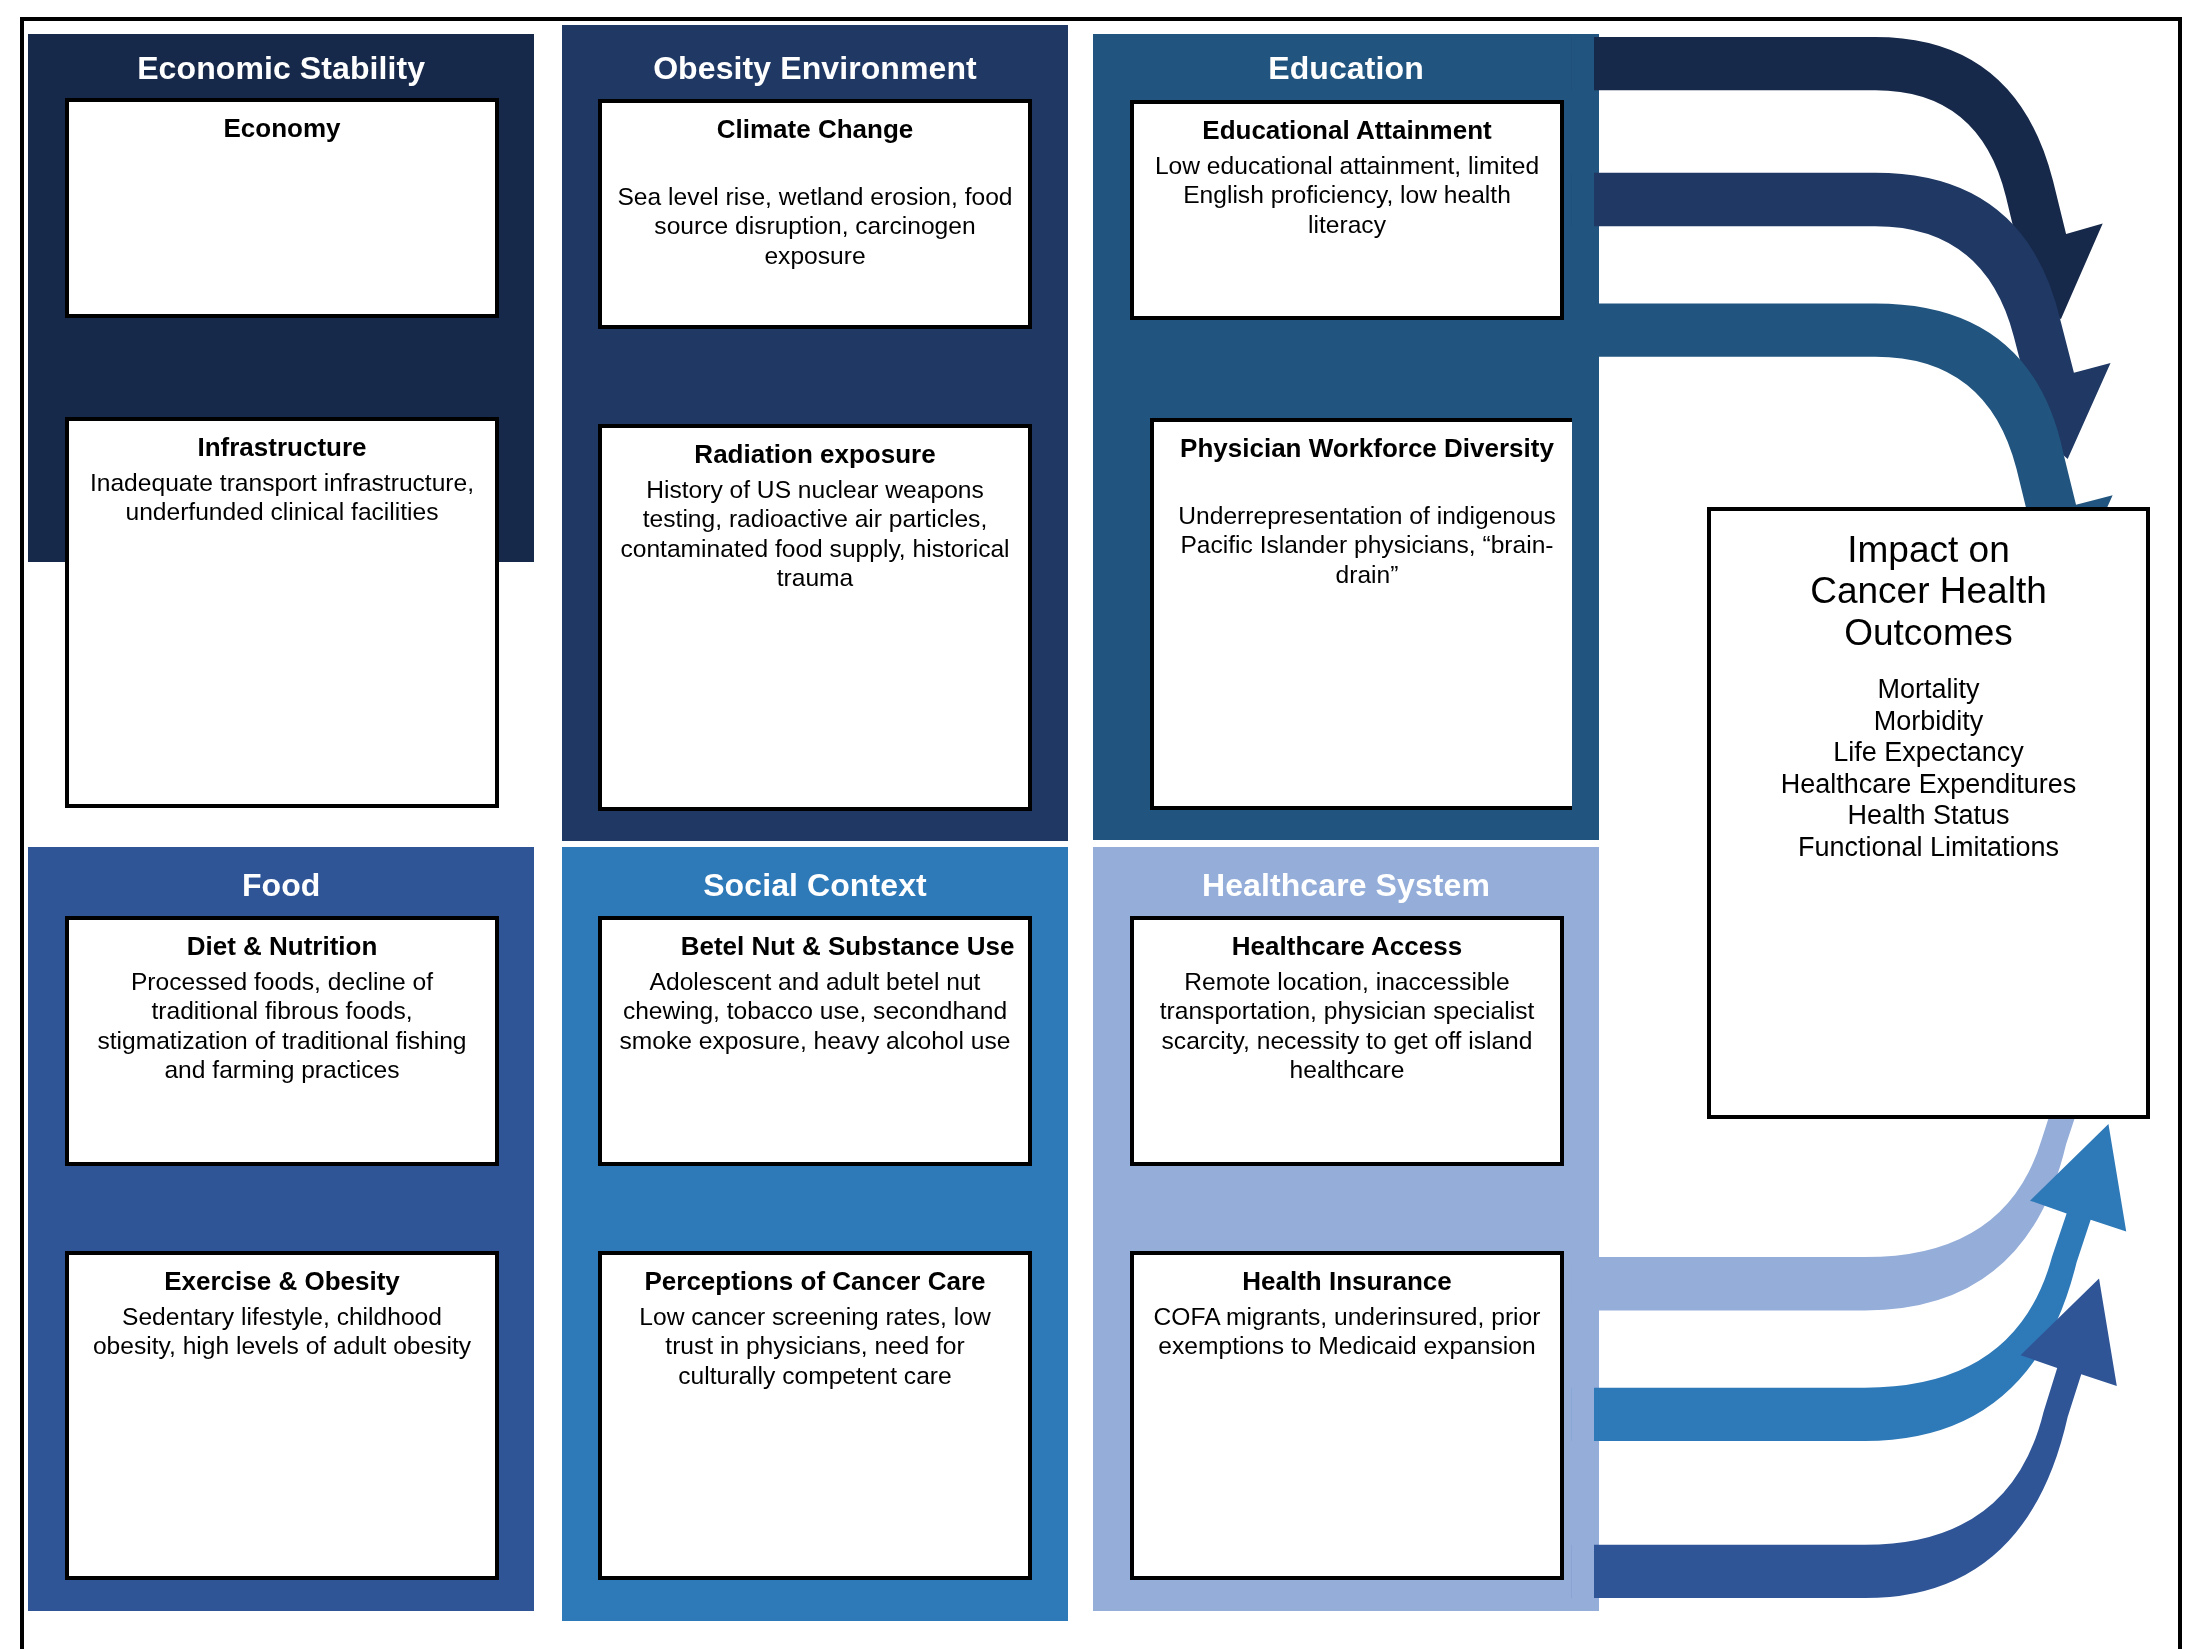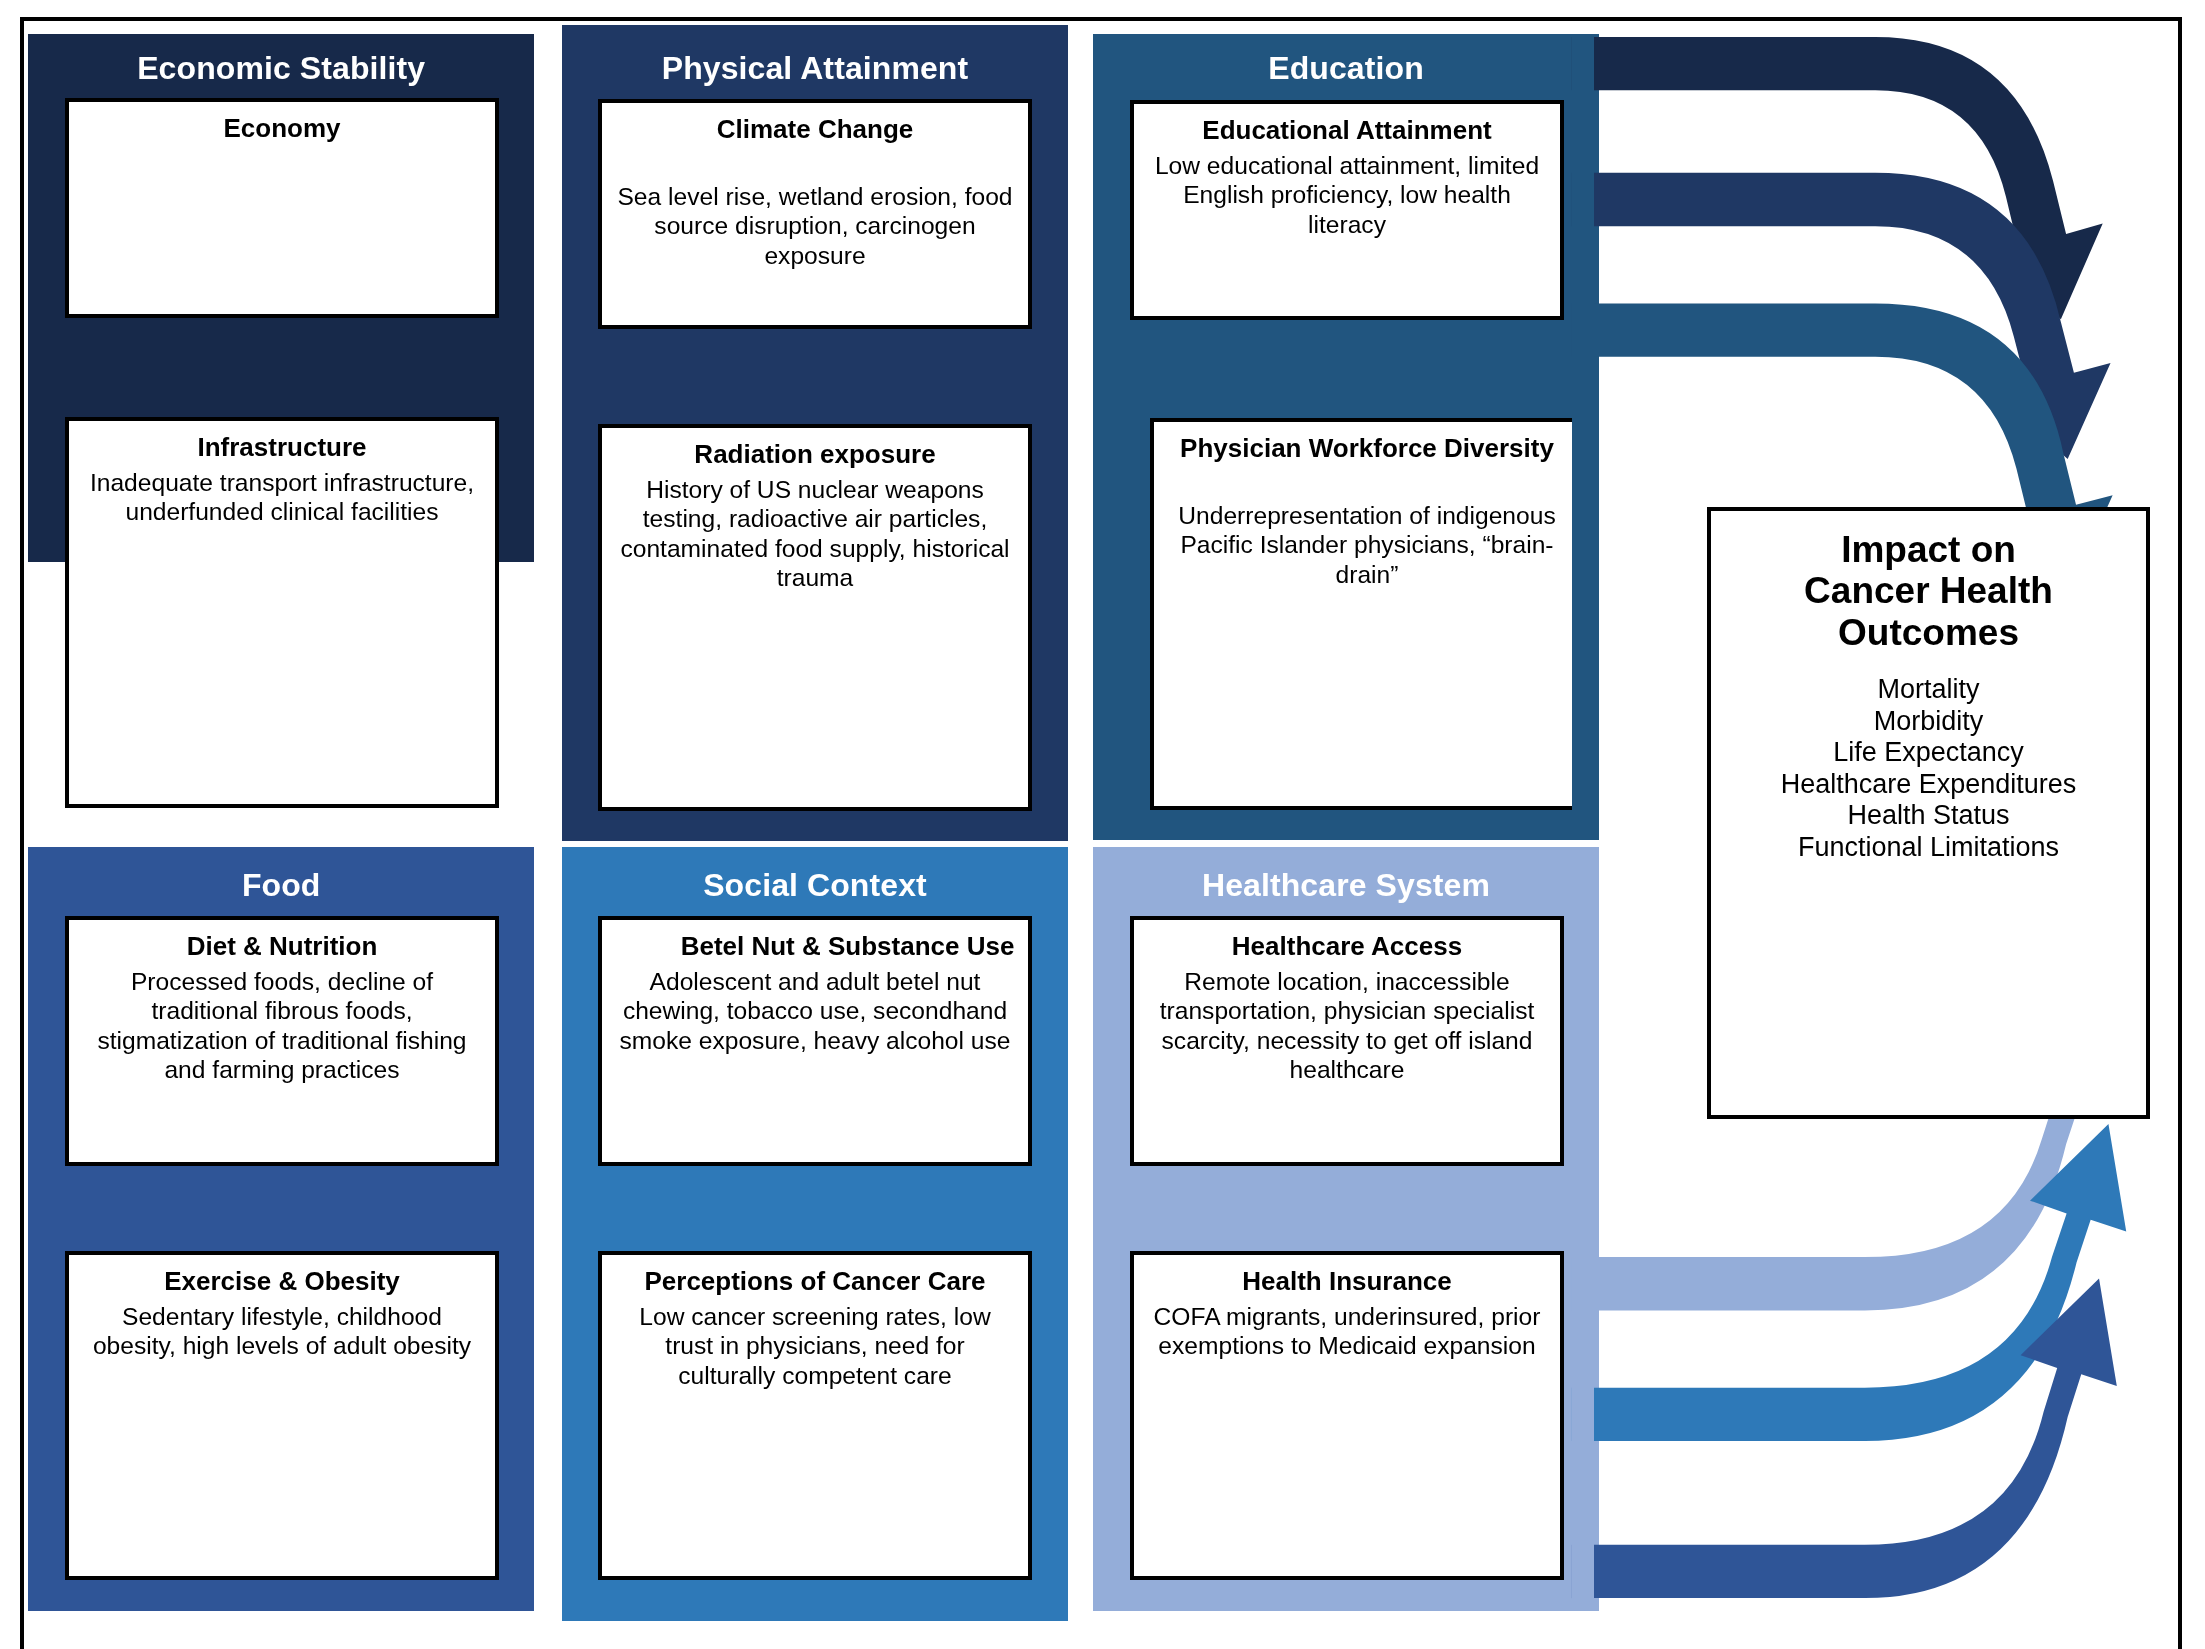--- a/index.html
+++ b/index.html
@@ -65,21 +65,21 @@
   
   .impact{
     position:absolute;
     background:#ffffff;
     border:4.2px solid #000000;
     box-sizing:border-box;
     text-align:center;
     padding:18px 10.5px 0 10.5px;
   }
   .impact-title{
-    font-weight:bold;
+    font-weight:normal;
     font-size:37px;
     line-height:1.13;
     color:#000000;
     margin:0;
   }
   .impact-list{
     margin:20px 0 0 0;
     font-size:27px;
     line-height:1.17;
     color:#000000;
@@ -101,21 +101,21 @@
       <div class="card-title">Economy</div>
     </div>
     <div class="card" style="left:41px;top:396px;width:434px;height:391px;">
       <div class="card-title">Infrastructure</div>
       <div class="card-body">Inadequate transport infrastructure, underfunded clinical facilities</div>
     </div>
 
     <div style="position:absolute;left:4.2px;top:366px;width:506px;height:456px;background:#17294a;z-index:-2;"></div>
 
     <div class="panel" style="left:538px;top:4.2px;width:506px;height:816px;background:#1f3864;">
-      <div class="panel-title" style="top:25px;">Physical Attainment</div>
+      <div class="panel-title" style="top:25px;">Obesity Environment</div>
     </div>
     <div class="card" style="left:574px;top:78px;width:434px;height:230px;gap:32px;">
       <div class="card-title">Climate Change</div>
       <div class="card-body">Sea level rise, wetland erosion, food source disruption, carcinogen exposure</div>
     </div>
     <div class="card" style="left:574px;top:403px;width:434px;height:387px;">
       <div class="card-title">Radiation exposure</div>
       <div class="card-body">History of US nuclear weapons testing, radioactive air particles, contaminated food supply, historical trauma</div>
     </div>
 

